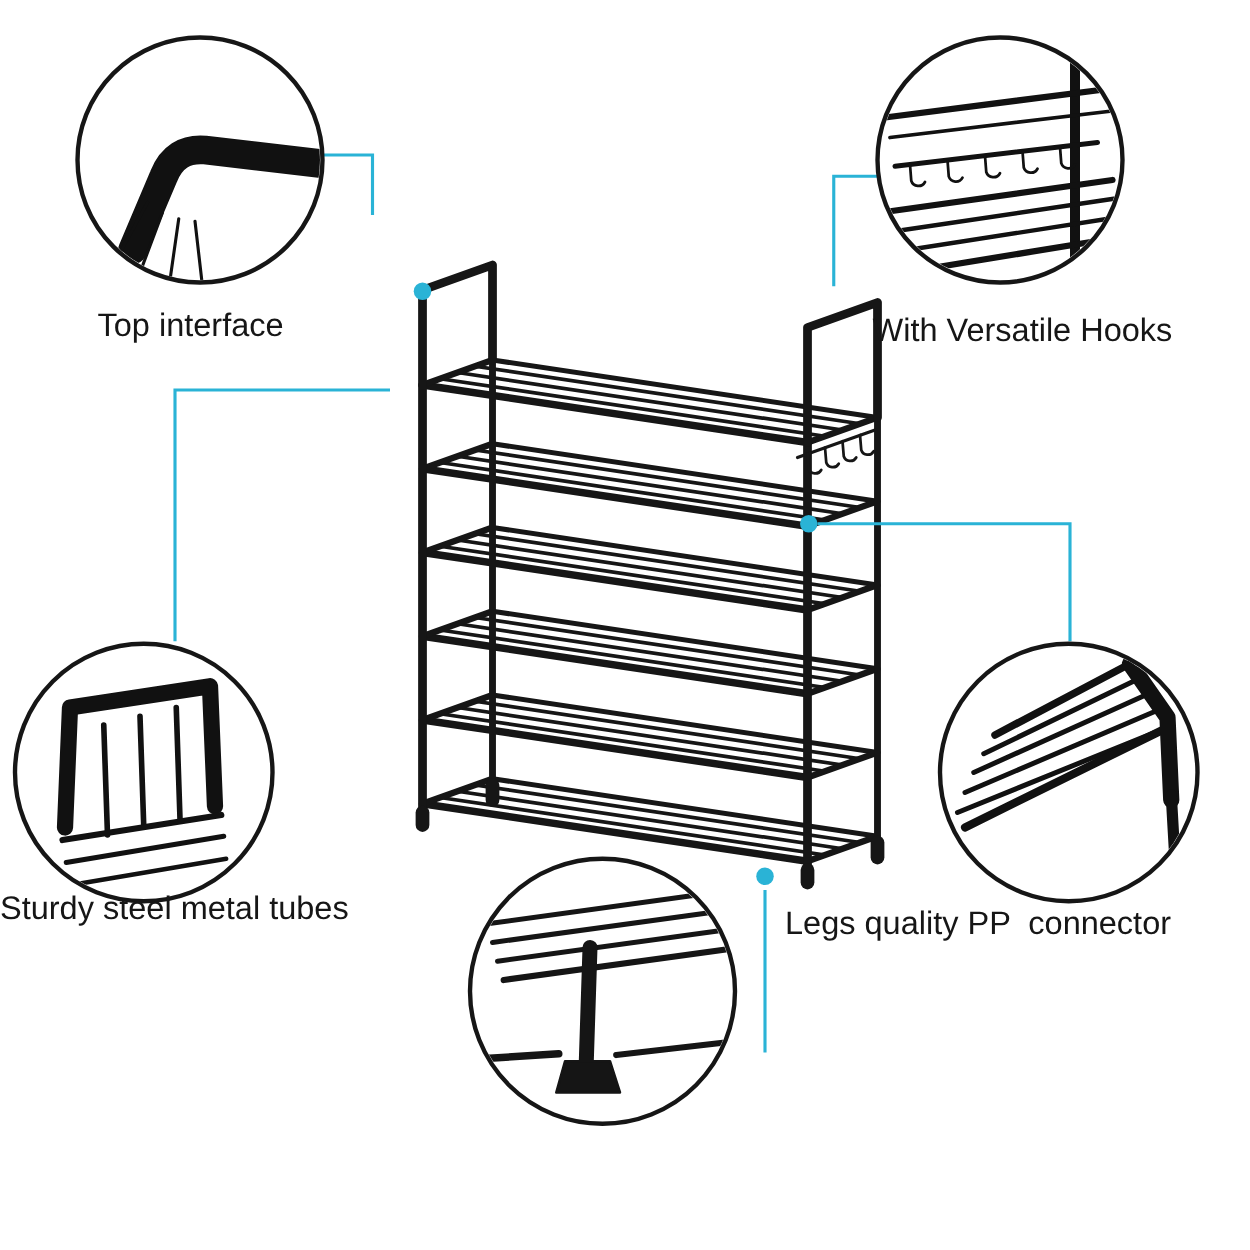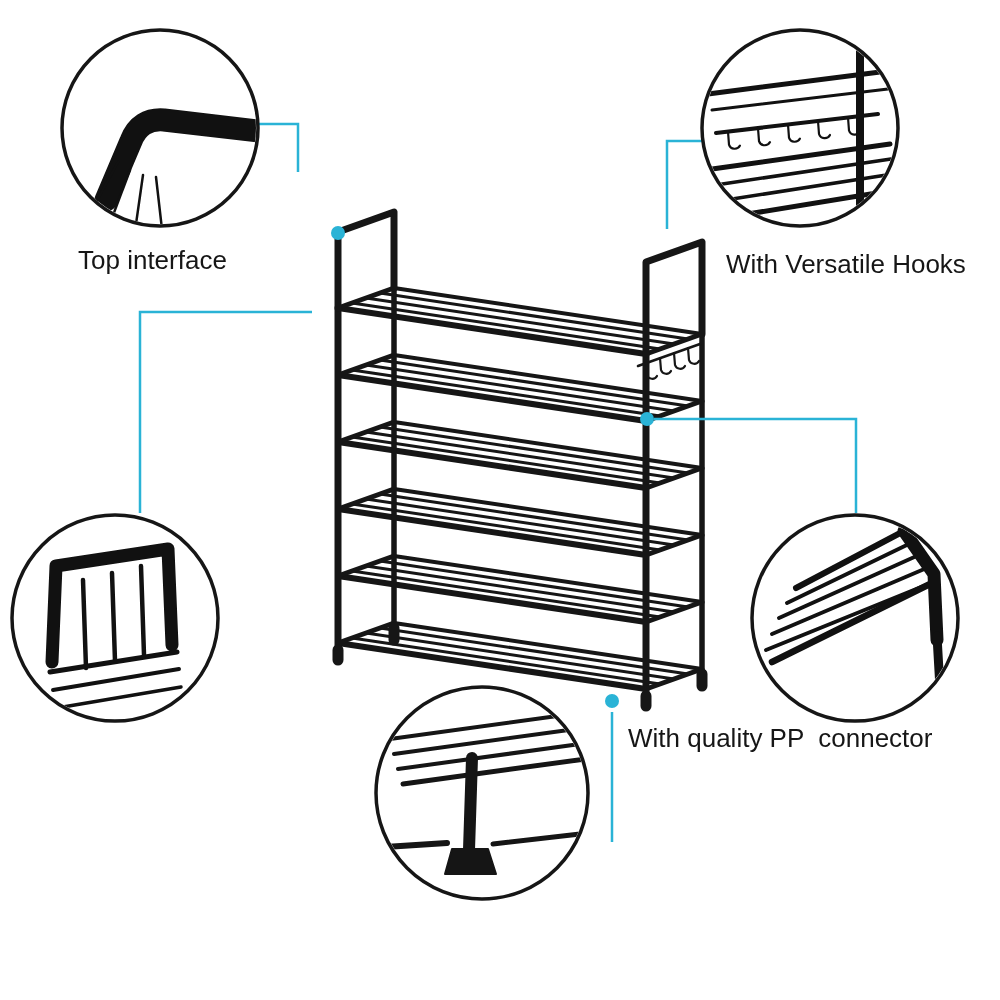--- a/index.html
+++ b/index.html
@@ -1,21 +1,21 @@
 <!DOCTYPE html>
 <html><head>
 <meta charset="utf-8">
 <style>
   html,body{margin:0;padding:0;background:#ffffff;}
   .canvas{position:relative;width:1000px;height:1000px;background:#ffffff;overflow:hidden;
           font-family:"Liberation Sans", sans-serif;}
   .art{position:absolute;left:0;top:0;width:1000px;height:1000px;}
   .label{position:absolute;font-size:26px;font-weight:400;color:#161616;white-space:pre;line-height:1.1;}
   .label-top-interface{left:78px;top:246px;}
-  .label-versatile-hooks{left:698px;top:250px;padding-left:28px;}
+  .label-versatile-hooks{left:698px;top:250px;}
   .label-steel-tubes{left:0px;top:712px;}
   .label-pp-connector{left:628px;top:724px;}
   .label-firm-legs{left:350px;top:918px;}
   .bubble{fill:#ffffff;stroke:#161616;stroke-width:3.5;}
 </style>
 </head>
 <body>
 
 <div class="canvas">
 
@@ -185,14 +185,15 @@
         <line x1="472" y1="758" x2="469" y2="850" stroke-width="12"></line>
         <path d="M452 849 L488 849 L496 874 L445 874 Z" fill="#151515" stroke-width="2"></path>
         <line x1="385" y1="847" x2="447" y2="843" stroke-width="6"></line>
         <line x1="493" y1="844" x2="580" y2="834" stroke-width="5"></line>
       </g>
     </g>
   </svg>
 
   <div class="label label-top-interface">Top interface</div>
   <div class="label label-versatile-hooks">With Versatile Hooks</div>
-  <div class="label label-pp-connector">With quality PP  connector</div>
+  <div class="label label-steel-tubes">Sturdy steel metal tubes</div>
+  <div class="label label-pp-connector">Legs quality PP  connector</div>
 </div>
 
 </body></html>

